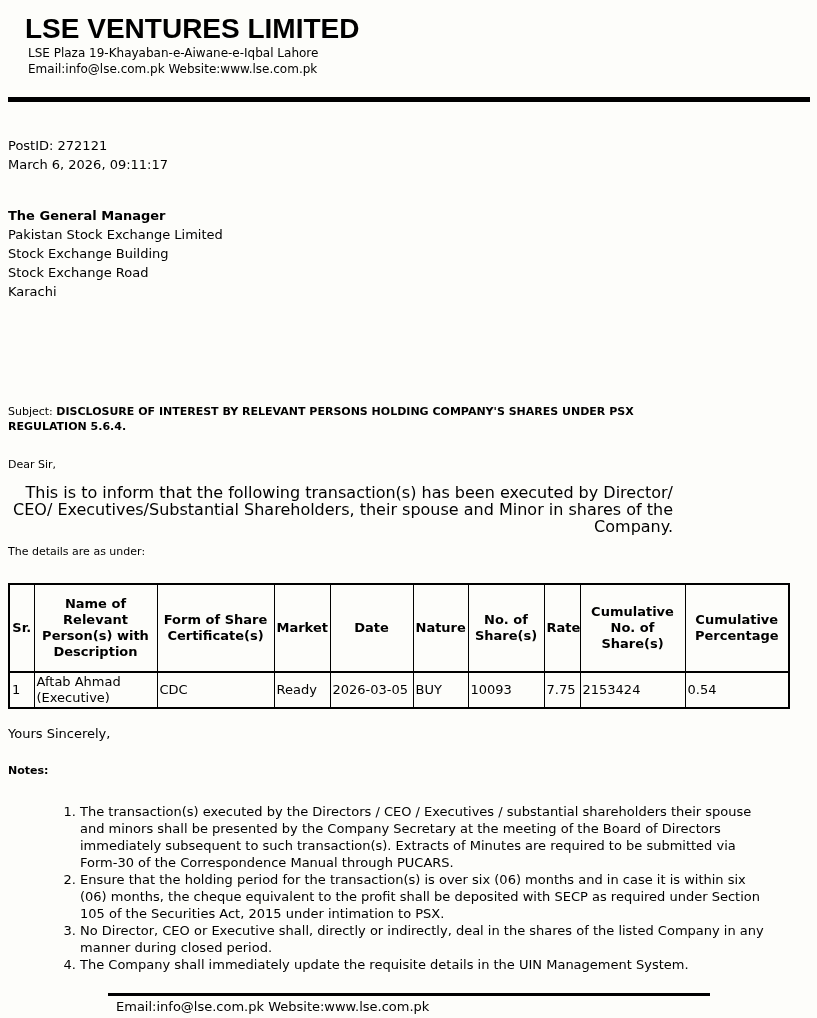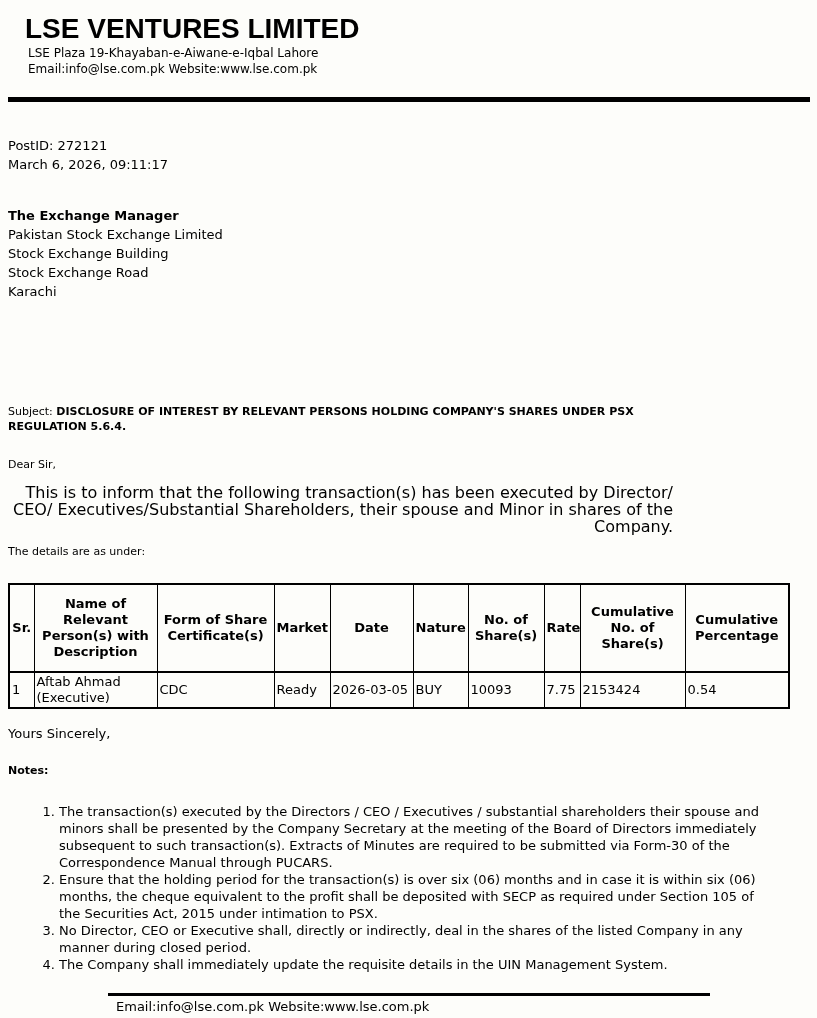--- a/index.html
+++ b/index.html
@@ -76,21 +76,21 @@
     text-align: left;
     vertical-align: middle;
     height: 36px;
   }
 
   
   .closing { margin: 17px 9px 0 8px; font-size: 13px; line-height: 16px; }
   .notes-label { margin: 22px 0 0 8px; font-size: 11px; font-weight: bold; line-height: 13px; }
   ol.notes-list {
     margin: 26px 0 0 0;
-    padding-left: 59px;
+    padding-left: 80px;
     width: 775px;
     font-size: 13px;
     line-height: 17px;
   }
   ol.notes-list li { margin: 0; padding: 0; }
 
   
   .footer-block { margin: 20px 0 0 108px; }
   .footer-rule { width: 602px; height: 3px; background: #000; }
   .footer-text { font-size: 13px; line-height: 17px; padding-left: 8px; margin-top: 2px; }
@@ -107,21 +107,21 @@
   </div>
 
   <div class="top-divider"></div>
 
   <div class="meta-block">
     <div>PostID: 272121</div>
     <div>March 6, 2026, 09:11:17</div>
   </div>
 
   <div class="recipient-block">
-    <div class="recipient-title">The Exchange Manager</div>
+    <div class="recipient-title">The General Manager</div>
     <div>Pakistan Stock Exchange Limited</div>
     <div>Stock Exchange Building</div>
     <div>Stock Exchange Road</div>
     <div>Karachi</div>
   </div>
 
   <div class="subject-line">
     <span class="subject-label">Subject: </span><span class="subject-text">DISCLOSURE OF INTEREST BY RELEVANT PERSONS HOLDING COMPANY'S SHARES UNDER PSX REGULATION 5.6.4.</span>
   </div>
 

